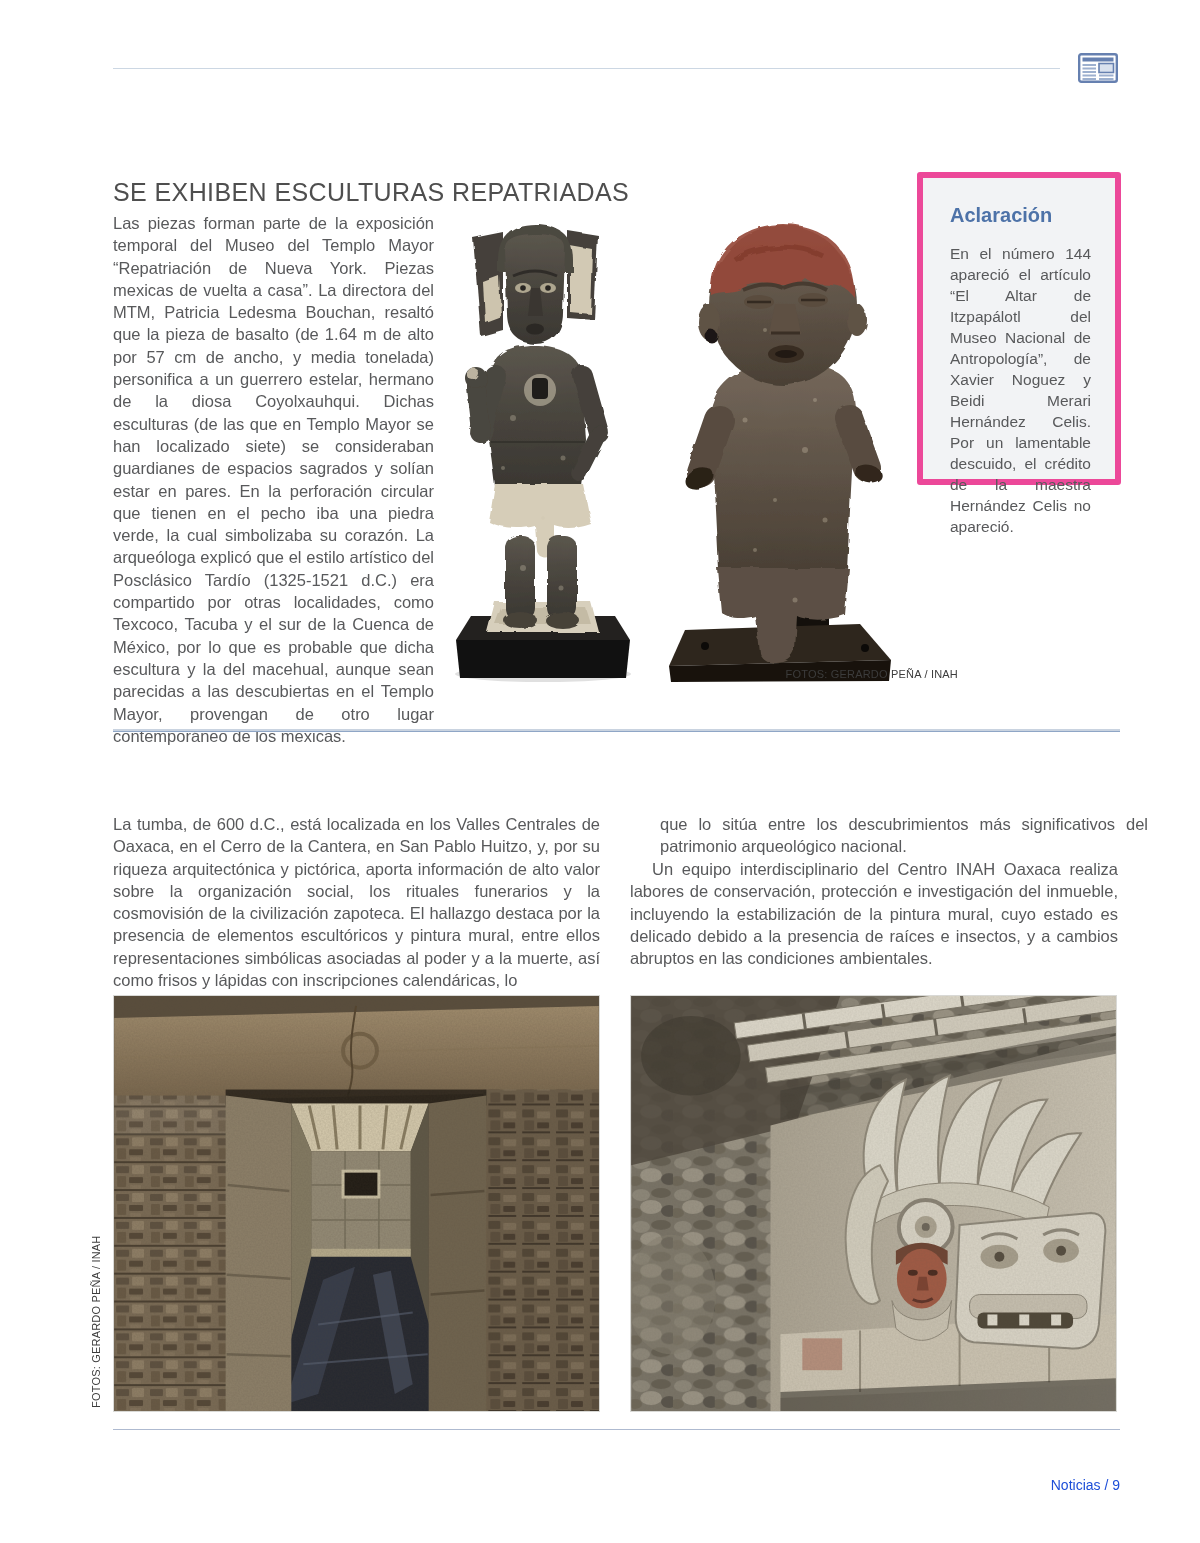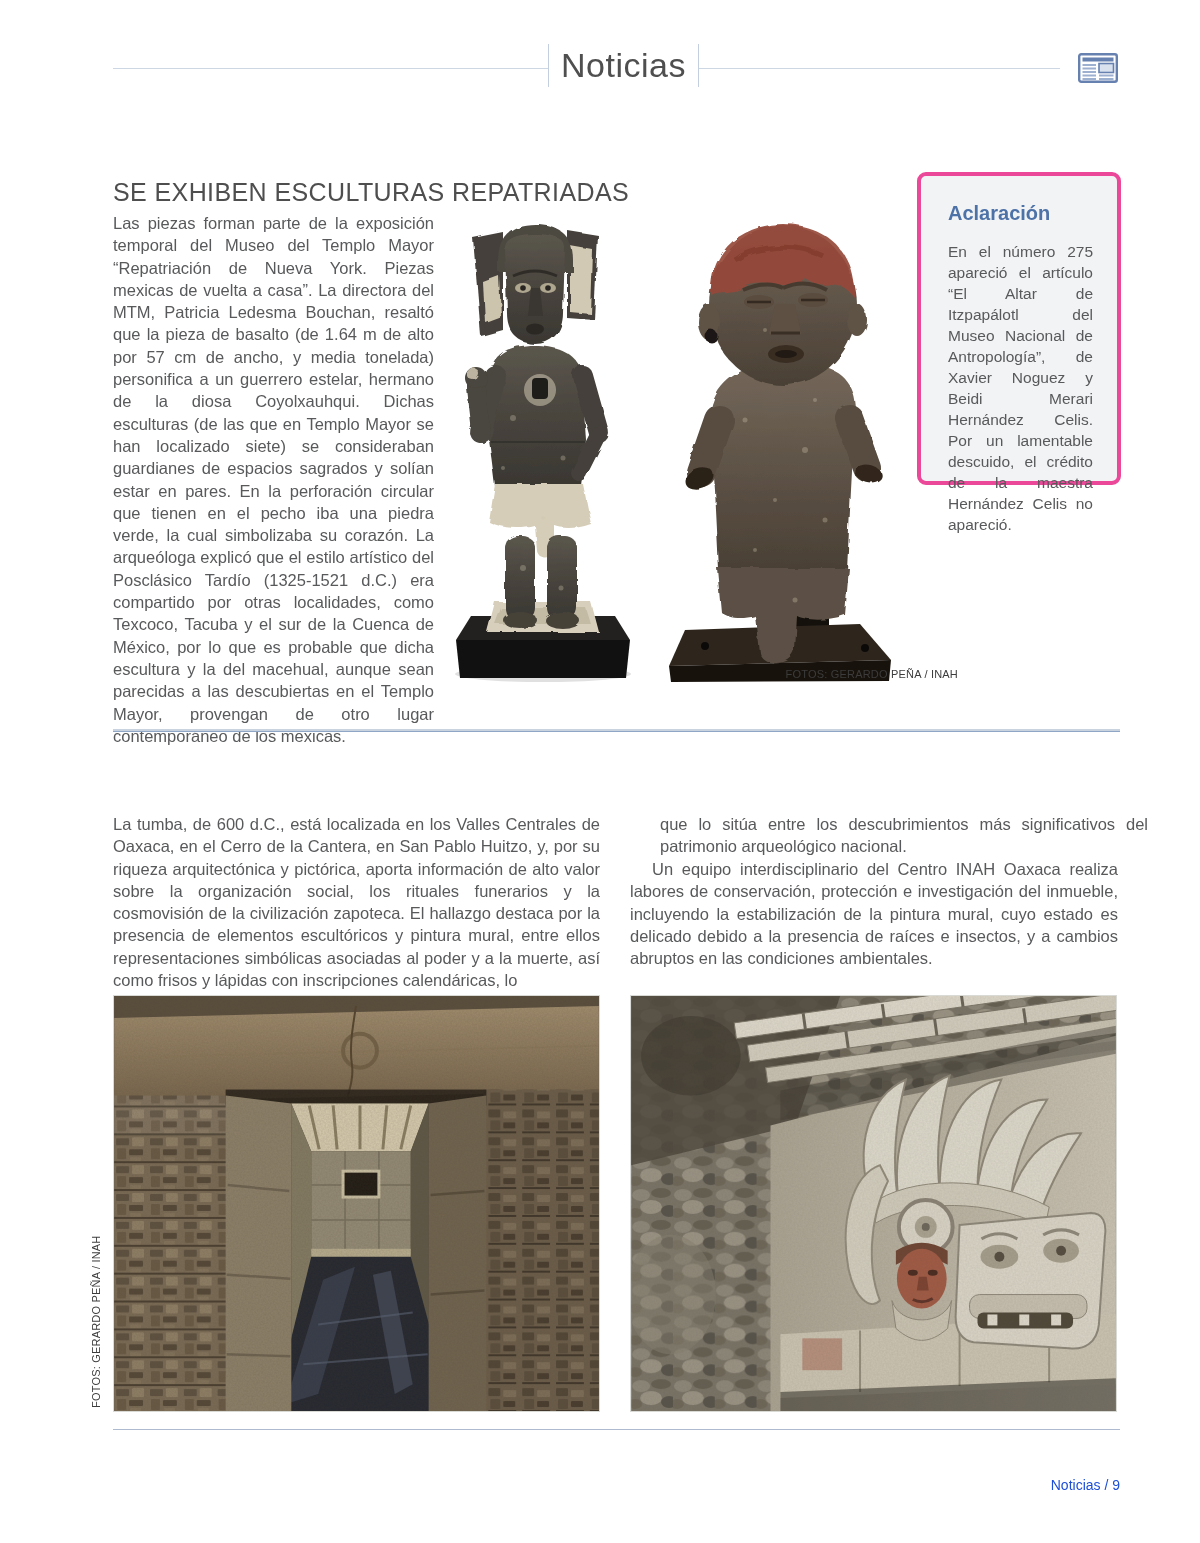--- a/index.html
+++ b/index.html
@@ -18,21 +18,21 @@
   .art-title{position:absolute;margin:0;font-size:25px;font-weight:300;letter-spacing:.4px;
              color:#4e4e4e;white-space:nowrap;}
 
   
   .body-txt{position:absolute;margin:0;font-size:16.5px;line-height:22.3px;text-align:justify;
             color:#58595b;hyphens:auto;-webkit-hyphens:auto;}
   .indent{text-indent:22px;}
 
   
   .note-box{position:absolute;top:172px;left:917px;width:204px;height:313px;background:#f2f3f5;
-            border:4px solid #ec4899;border-radius:9px;box-sizing:border-box;padding:26px 24px 0 27px;}
+            border:6px solid #ec4899;border-radius:3px;box-sizing:border-box;padding:26px 24px 0 27px;}
   .note-title{margin:0 0 16px 0;font-size:20px;font-weight:bold;color:#4d72a8;}
   .note-body{margin:0;font-size:15.5px;line-height:21px;text-align:justify;color:#58595b;}
 
   
   .divider{position:absolute;top:729px;left:113px;width:1007px;height:3px;
            border-top:2px solid #c9d3e0;border-bottom:1px solid #8fa6c6;box-sizing:border-box;}
   .bottom-rule{position:absolute;top:1429px;left:113px;width:1007px;height:1px;background:#aebad0;}
   .footer{position:absolute;top:1477px;left:860px;width:260px;text-align:right;
           font-size:14px;color:#1d4ed8;}
 
@@ -42,23 +42,20 @@
   .credit{position:absolute;font-size:11px;letter-spacing:.2px;color:#3c3c3c;}
   .credit-right{left:643px;top:668px;width:315px;text-align:right;}
   .credit-vert{left:90px;top:1408px;transform:rotate(-90deg);transform-origin:0 0;white-space:nowrap;}
 </style>
 </head>
 <body>
 
 <div class="page">
 
   <div class="hdr-rule"></div>
-  <div class="hdr-title-wrap">
-    <span class="hdr-title">Noticias</span>
-  </div>
   <svg class="hdr-icon" viewBox="0 0 40 30">
     <rect x="1.2" y="1.2" width="37.6" height="27.6" rx="2" fill="#ffffff" stroke="#6680b0" stroke-width="2.4"></rect>
     <rect x="4.5" y="4.5" width="31" height="4" fill="#6680b0"></rect>
     <g fill="#9db0cf">
       <rect x="4.5" y="11" width="13.5" height="2"></rect>
       <rect x="4.5" y="14.5" width="13.5" height="2"></rect>
       <rect x="4.5" y="18" width="13.5" height="2"></rect>
       <rect x="4.5" y="21.5" width="13.5" height="2"></rect>
       <rect x="4.5" y="25" width="13.5" height="2"></rect>
       <rect x="21" y="21.5" width="14.5" height="2"></rect>
@@ -197,21 +194,21 @@
         <circle cx="160" cy="180" r="2"></circle>
       <circle cx="140" cy="380" r="2.5"></circle>
         <circle cx="110" cy="110" r="2"></circle>
     </g>
   </svg>
 
   <div class="credit credit-right">FOTOS: GERARDO PEÑA / INAH</div>
 
   <div class="note-box">
     <h3 class="note-title">Aclaración</h3>
-    <p class="note-body">En el número 275 apareció el artículo “El Altar de Itzpapálotl del Museo Nacional de Antropología”, de Xavier Noguez y Beidi Merari Hernández Celis. Por un lamentable descuido, el crédito de la maestra Hernández Celis no apareció.</p>
+    <p class="note-body">En el número 144 apareció el artículo “El Altar de Itzpapálotl del Museo Nacional de Antropología”, de Xavier Noguez y Beidi Merari Hernández Celis. Por un lamentable descuido, el crédito de la maestra Hernández Celis no apareció.</p>
   </div>
 
   <div class="divider"></div>
 
 
   <p class="body-txt" style="top:813px;left:113px;width:487px;">La tumba, de 600 d.C., está localizada en los Valles Centrales de Oaxaca, en el Cerro de la Cantera, en San Pablo Huitzo, y, por su riqueza arquitectónica y pictórica, aporta información de alto valor sobre la organización social, los rituales funerarios y la cosmovisión de la civilización zapoteca. El hallazgo destaca por la presencia de elementos escultóricos y pintura mural, entre ellos representaciones simbólicas asociadas al poder y a la muerte, así como frisos y lápidas con inscripciones calendáricas, lo</p>
   <p class="body-txt" style="top:813px;left:630px;width:488px;margin-left:30px;">que lo sitúa entre los descubrimientos más significativos del patrimonio arqueológico nacional.</p>
   <p class="body-txt indent" style="top:858px;left:630px;width:488px;">Un equipo interdisciplinario del Centro INAH Oaxaca realiza labores de conservación, protección e investigación del inmueble, incluyendo la estabilización de la pintura mural, cuyo estado es delicado debido a la presencia de raíces e insectos, y a cambios abruptos en las condiciones ambientales.</p>
 
   <svg class="photo-abs framed" style="top:995px;left:113px;width:487px;height:417px;" viewBox="0 0 487 417">

